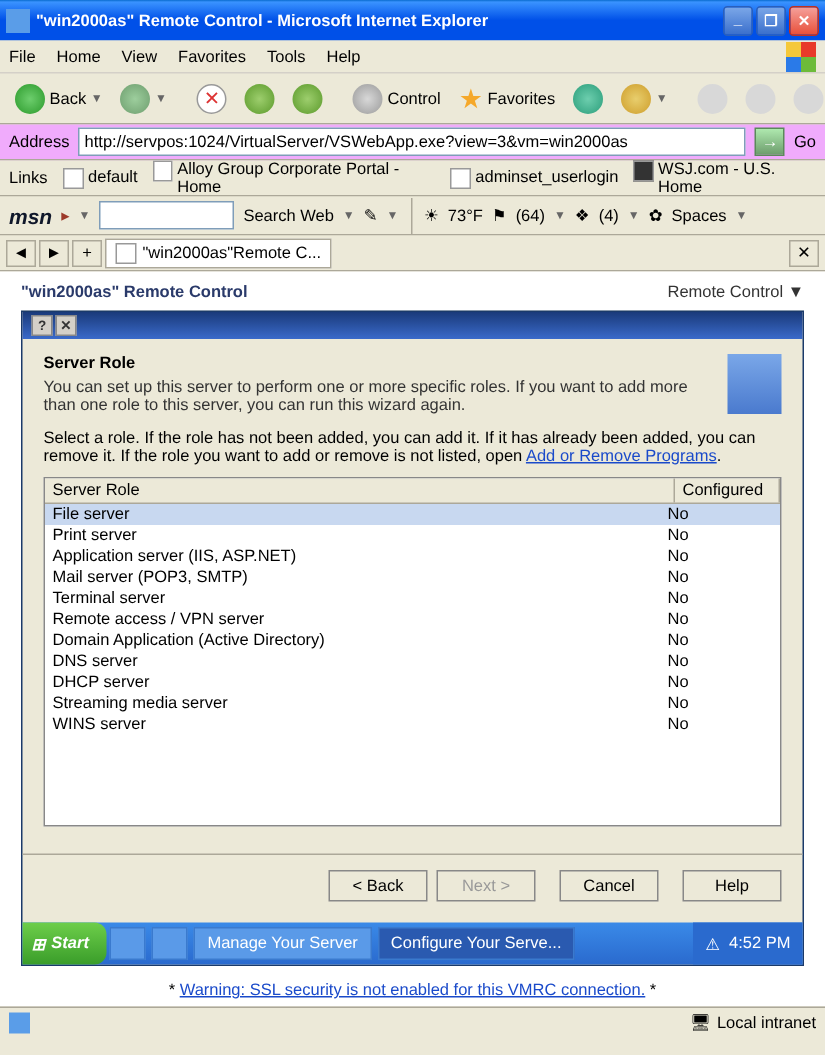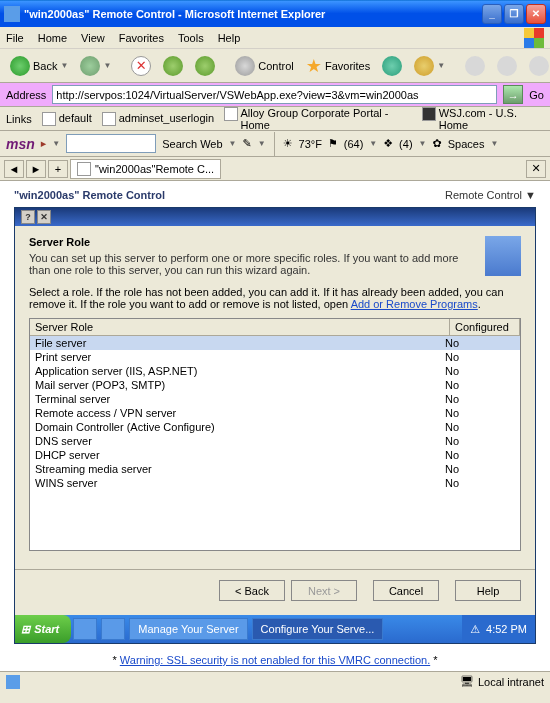--- a/index.html
+++ b/index.html
@@ -22,21 +22,21 @@
 .search-ico{background:radial-gradient(#d8d8d8,#999);}
 .fav-ico{color:#f5a82a;font-size:18px;}
 .sep{width:1px;height:24px;background:#aca899;margin:0 2px;}
 .addrbar{height:24px;background:#f0abfc;display:flex;align-items:center;padding:0 6px;gap:6px;border-bottom:1px solid #aca899;}
 .addrbar input{flex:1;height:19px;border:1px solid #7f9db9;padding:0 3px;}
 .gobtn{width:20px;height:19px;background:linear-gradient(#aee8ae,#6d9d6d);border:1px solid #5a8a5a;display:flex;align-items:center;justify-content:center;color:#fff;}
 .linksbar{height:24px;background:#ece9d8;display:flex;align-items:center;padding:0 6px;gap:10px;border-bottom:1px solid #aca899;}
 .linkitem{display:flex;gap:3px;}
 .pageico{width:14px;height:14px;background:#fff;border:1px solid #999;}
 .msnbar{height:26px;background:#ece9d8;display:flex;align-items:center;padding:0 6px;gap:6px;border-bottom:1px solid #aca899;}
-.msnlogo{font-weight:bold;font-style:italic;color:#701a75;font-size:14px;}
+.msnlogo{font-weight:bold;font-style:italic;color:#0f172a;font-size:14px;}
 .msninput{width:90px;height:19px;border:1px solid #7f9db9;}
 .tabbar{height:24px;background:#ece9d8;display:flex;align-items:center;padding:0 4px;gap:2px;border-bottom:1px solid #aca899;}
 .tabbtn{width:20px;height:18px;border:1px solid #aca899;background:#ece9d8;display:flex;align-items:center;justify-content:center;}
 .tab{height:20px;border:1px solid #aca899;background:#fff;display:flex;align-items:center;padding:0 6px;gap:4px;}
 .content{background:#fff;padding:8px 14px;height:490px;overflow:hidden;}
 .pagetitle{font-size:15px;font-weight:bold;color:#2a3a6a;display:flex;justify-content:space-between;align-items:center;margin-bottom:6px;}
 .rcdropdown{font-size:11px;font-weight:normal;color:#333;}
 .vmwin{border:1px solid #1a3a6a;background:#ece9d8;}
 .vmtitle{height:18px;background:linear-gradient(#1a3a7a,#3a6aca);color:#fff;font-weight:bold;padding:2px 6px;display:flex;justify-content:space-between;align-items:center;}
 .vmclose{display:flex;gap:2px;}
@@ -150,25 +150,25 @@
 </div>
 
 <div class="linksbar">
   <span>Links</span>
   <div class="linkitem">
       <div class="pageico"></div>
       <span>default</span>
     </div>
   <div class="linkitem">
       <div class="pageico"></div>
-      <span>adminset_userlogin</span>
+      <span>Alloy Group Corporate Portal - Home</span>
     </div>
   <div class="linkitem">
       <div class="pageico"></div>
-      <span>Alloy Group Corporate Portal - Home</span>
+      <span>adminset_userlogin</span>
     </div>
   <div class="linkitem">
       <div class="pageico" style="background:#333"></div>
       <span>WSJ.com - U.S. Home</span>
     </div>
 </div>
 
 <div class="msnbar">
   <span class="msnlogo">msn</span>
     <span style="color:#9d3a2a">▸</span>
@@ -249,21 +249,21 @@
             </div>
             <div class="rtr">
               <div class="c1">Terminal server</div>
               <div class="c2">No</div>
             </div>
             <div class="rtr">
               <div class="c1">Remote access / VPN server</div>
               <div class="c2">No</div>
             </div>
             <div class="rtr">
-              <div class="c1">Domain Controller (Active Configure)</div>
+              <div class="c1">Domain Application (Active Directory)</div>
               <div class="c2">No</div>
             </div>
             <div class="rtr">
               <div class="c1">DNS server</div>
               <div class="c2">No</div>
             </div>
             <div class="rtr">
               <div class="c1">DHCP server</div>
               <div class="c2">No</div>
             </div>

